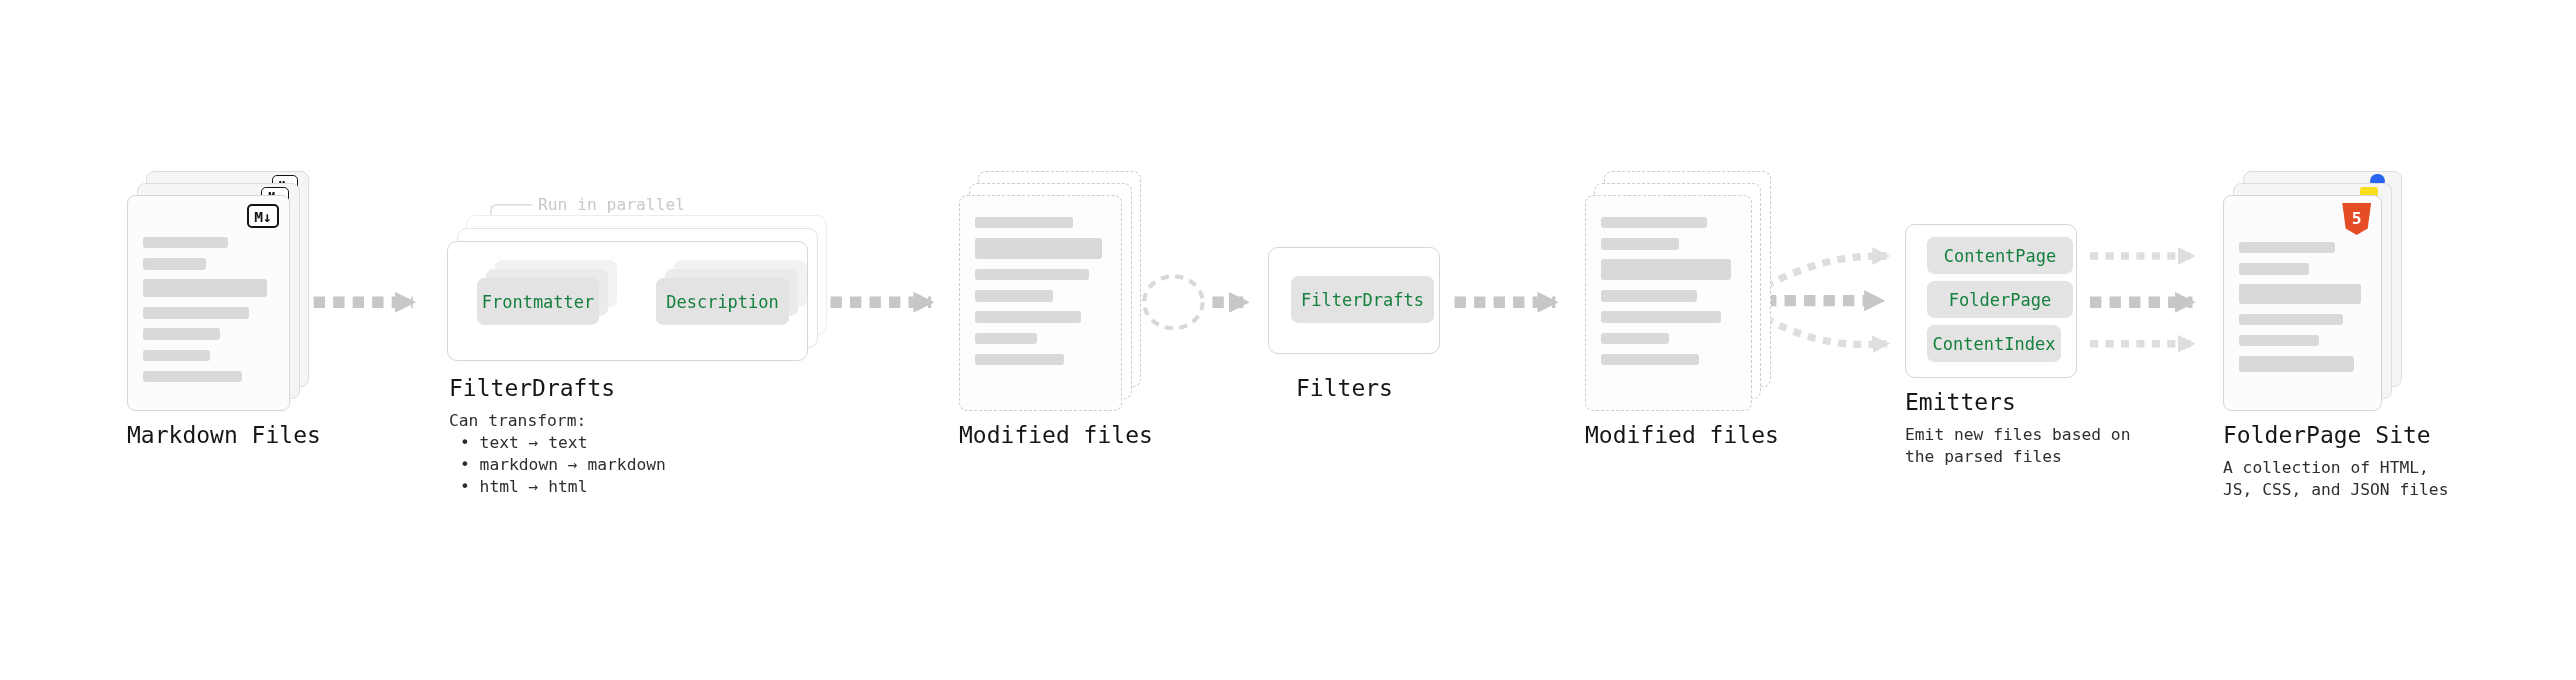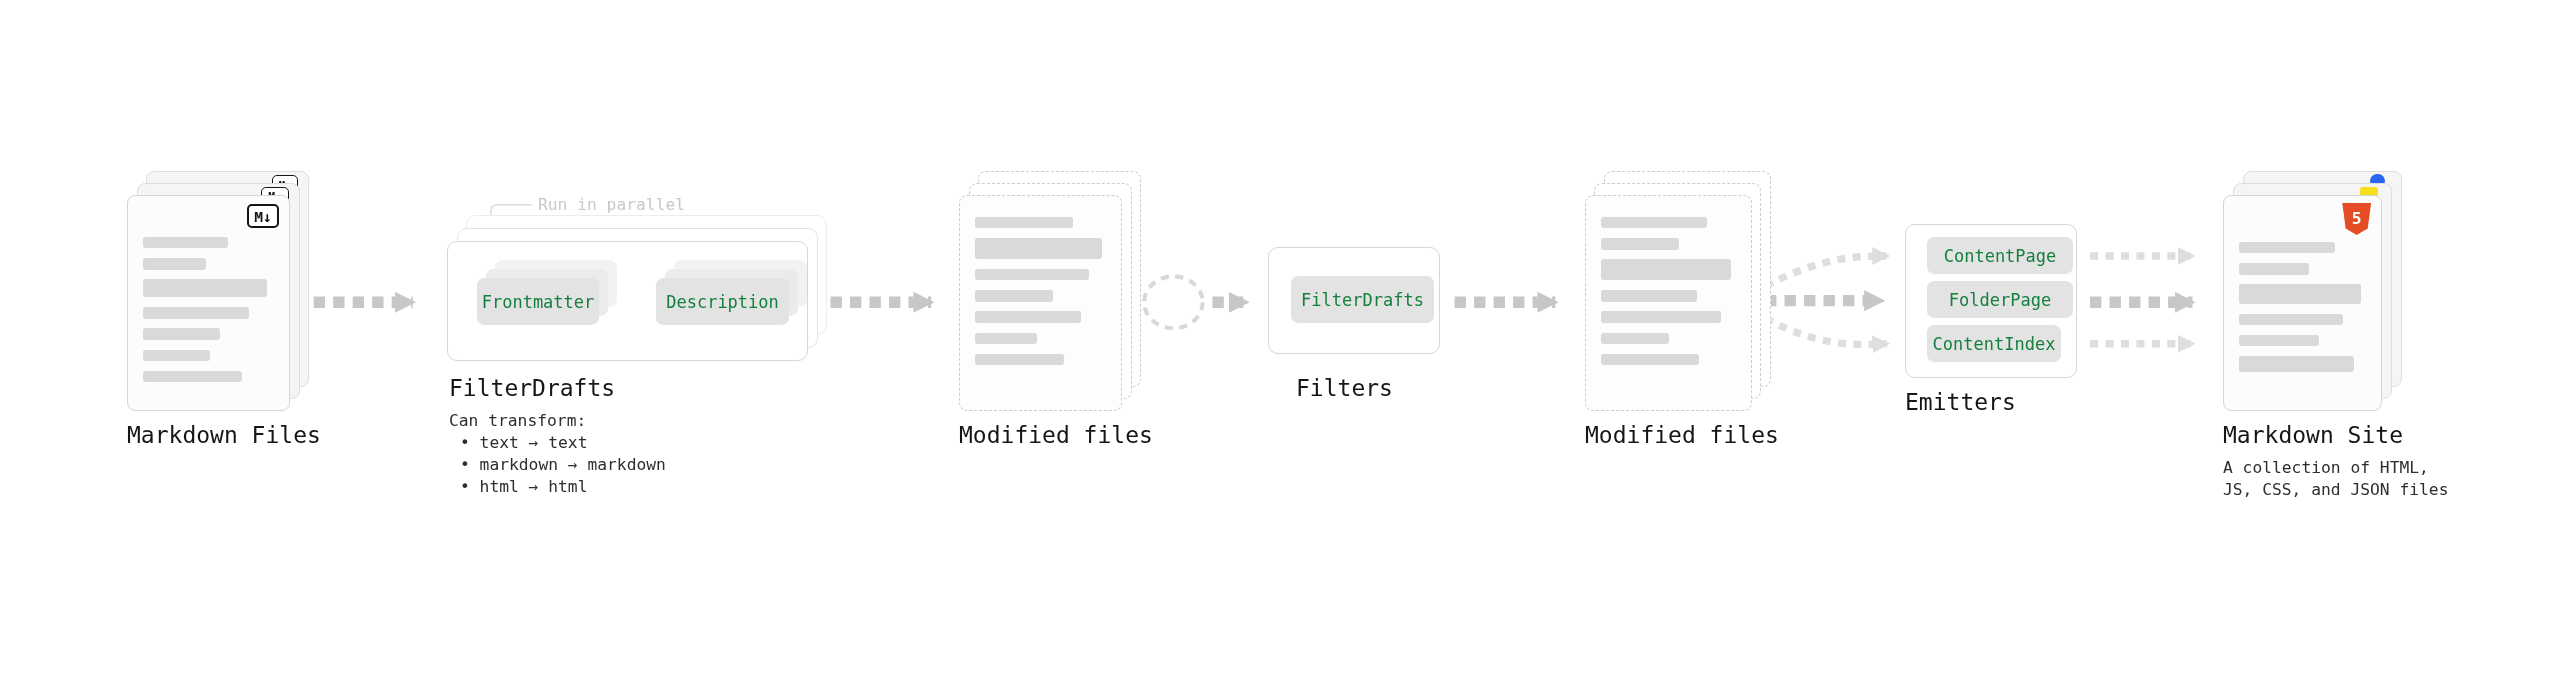--- a/index.html
+++ b/index.html
@@ -146,36 +146,38 @@
       <div class="bar" style="width:98px;height:11.4px;"></div>
     </div>
   </div>
   <div class="stage-title" style="left:1585px;top:421px;">Modified files</div>
 
   <div class="frame" style="left:1905px;top:224px;width:172px;height:154px;"></div>
   <div class="node" style="left:1918px;top:237px;width:146px;height:37px;">ContentPage</div>
   <div class="node" style="left:1918px;top:281px;width:146px;height:37px;">FolderPage</div>
   <div class="node" style="left:1918px;top:325px;width:134px;height:37px;">ContentIndex</div>
   <div class="stage-title" style="left:1905px;top:388px;">Emitters</div>
+  <div class="caption" style="left:1905px;top:424px;">Emit new files based on
+the parsed files</div>
 
   <div class="card peek" style="left:2243px;top:171px;width:159px;height:216px;">
     <div class="css-badge" style="right:16.3px;top:1.6px;width:14.6px;height:14.6px;"></div>
   </div>
   <div class="card peek" style="left:2233px;top:183px;width:159px;height:216px;">
     <div class="js-badge" style="right:13px;top:3.3px;width:18px;height:14.6px;"></div>
   </div>
   <div class="card" style="left:2223px;top:195px;width:159px;height:216px;">
     <div class="html5-badge" style="right:9.8px;top:6.5px;width:29px;height:32.5px;">5</div>
     <div class="bars" style="top:46px;">
       <div class="bar" style="width:96px;height:11.4px;"></div>
       <div class="bar" style="width:70px;height:11.4px;"></div>
       <div class="bar" style="width:122px;height:19.5px;"></div>
       <div class="bar" style="width:104px;height:11.4px;"></div>
       <div class="bar" style="width:80px;height:11.4px;"></div>
       <div class="bar" style="width:115px;height:16.3px;"></div>
     </div>
   </div>
-  <div class="stage-title" style="left:2223px;top:421px;">Markdown Site</div>
+  <div class="stage-title" style="left:2223px;top:421px;">FolderPage Site</div>
   <div class="caption" style="left:2223px;top:457px;">A collection of HTML,
 JS, CSS, and JSON files</div>
 
 </div>
 
 
 </body></html>

